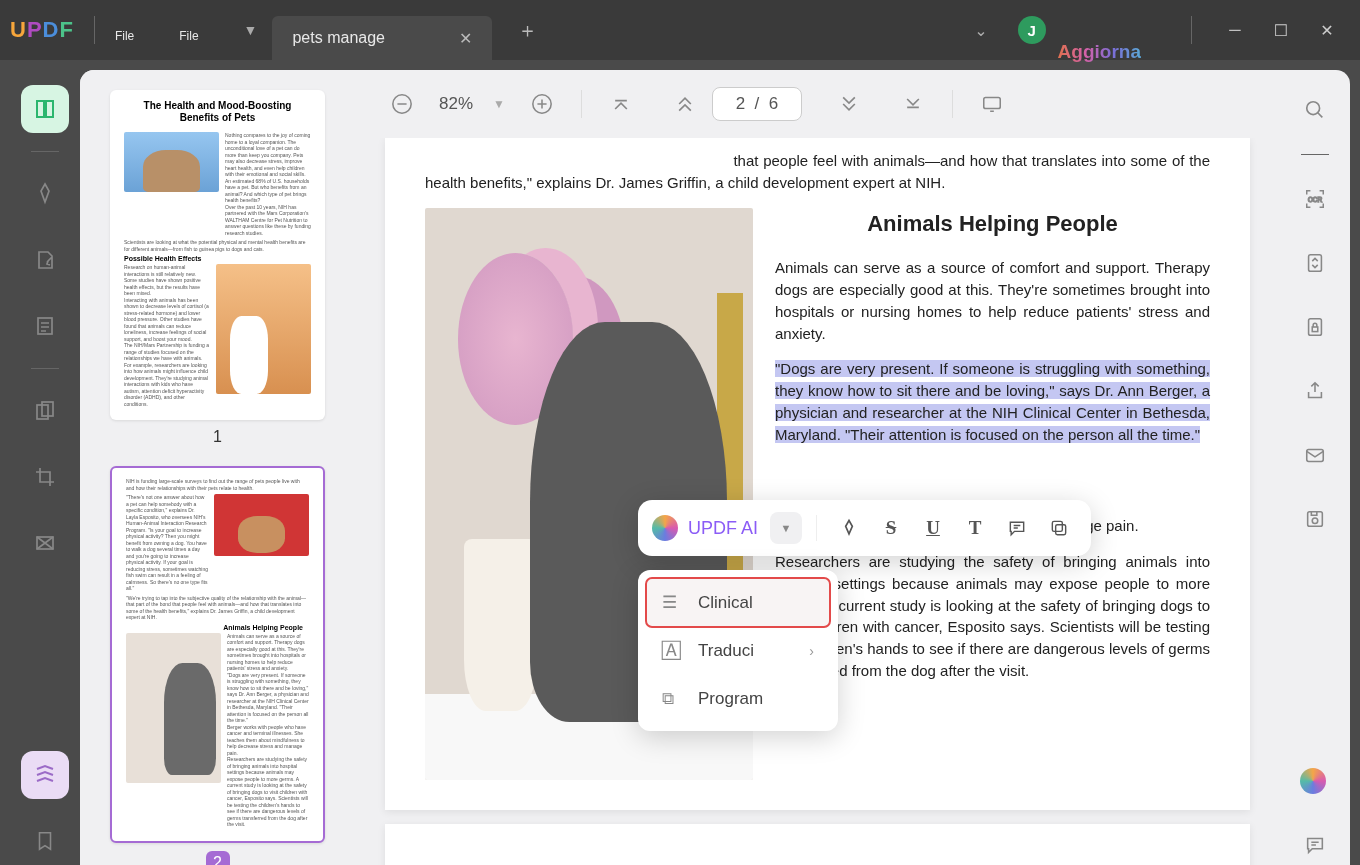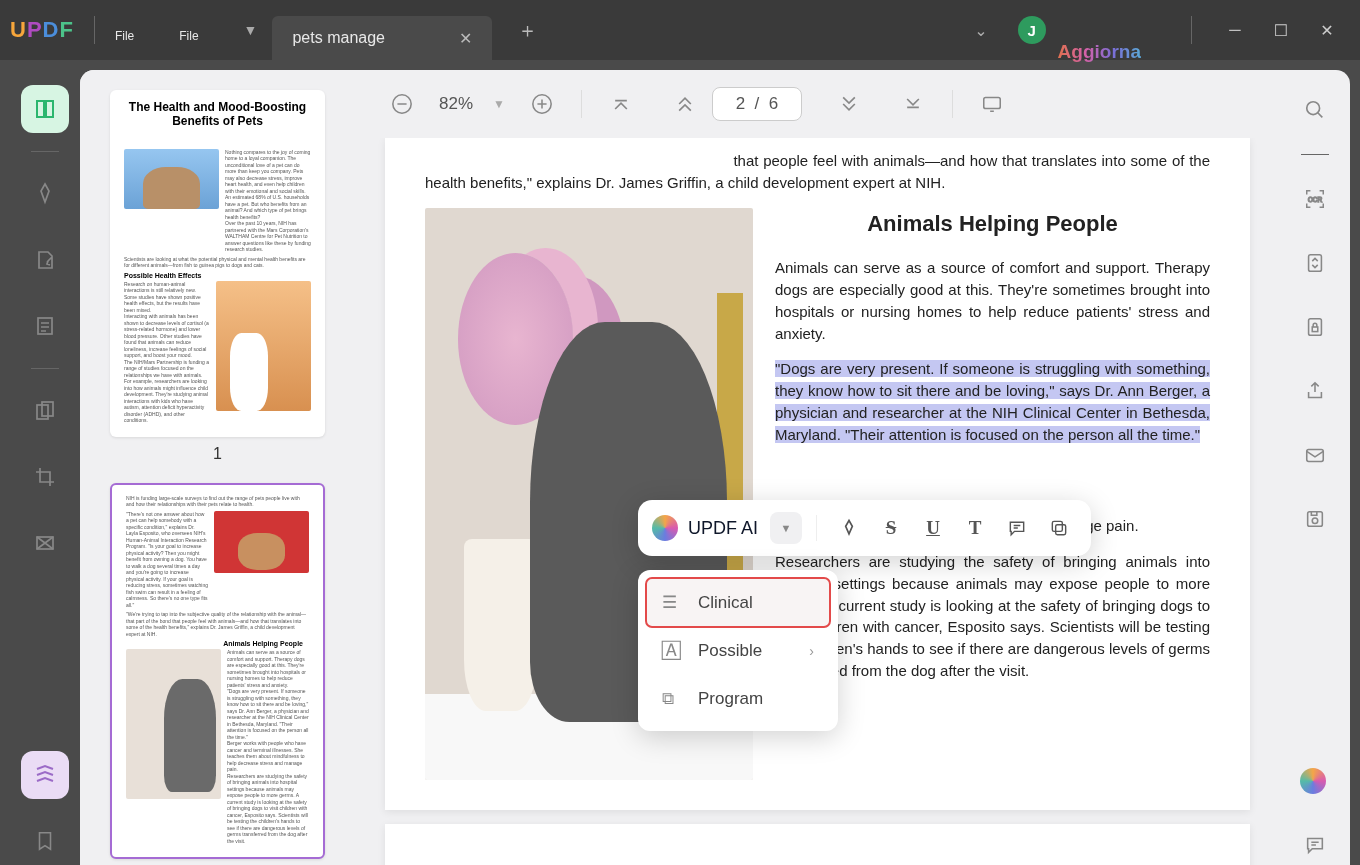--- a/index.html
+++ b/index.html
@@ -26,21 +26,21 @@
 .left-tools { width: 70px; display: flex; flex-direction: column; align-items: center; padding-top: 15px; gap: 18px; }
 .tool-btn { width: 48px; height: 48px; border-radius: 12px; display: flex; align-items: center; justify-content: center; color: #888; cursor: pointer; position: relative; }
 .tool-btn.active { background: #d7f5e3; color: #2bb66e; }
 .tool-btn.bottom-active { background: #eadcf5; color: #9b6bc7; }
 .tool-sep { width: 28px; height: 1px; background: #666; }
 .left-tools .spacer { flex: 1; }
 .content-wrap { flex: 1; background: #f0f0f2; border-radius: 14px 14px 0 0; display: flex; overflow: hidden; }
 .thumbs { width: 275px; background: #f0f0f2; padding: 20px 12px; overflow-y: auto; }
 .thumb-card { background: #fff; border-radius: 6px; padding: 10px 14px; margin: 0 auto 8px; width: 215px; box-shadow: 0 1px 3px rgba(0,0,0,0.1); position: relative; }
 .thumb-card.selected { border: 2px solid #a56bd4; }
-.thumb-title { font-size: 12px; font-weight: 700; text-align: center; margin-bottom: 20px; line-height: 1.2; }
+.thumb-title { font-size: 10px; font-weight: 700; text-align: center; margin-bottom: 8px; line-height: 1.2; }
 .thumb-row { display: flex; gap: 6px; margin-bottom: 3px; }
 .thumb-img { background: linear-gradient(135deg, #a8c8e8, #7ba8d4); border-radius: 2px; flex-shrink: 0; position: relative; overflow: hidden; }
 .thumb-img.cat1 { background: linear-gradient(180deg, #96c6f0, #6ba2d6); }
 .thumb-img.cat1::after { content:''; position:absolute; bottom:0; left:20%; width:60%; height:70%; background: #b89068; border-radius: 40% 40% 10% 10%; }
 .thumb-img.dogs { background: linear-gradient(180deg, #f5c088, #d89050); }
 .thumb-img.dogs::after { content:''; position:absolute; bottom:0; left:15%; width:40%; height:60%; background: #fff; border-radius: 30%; }
 .thumb-img.red { background: #d03535; }
 .thumb-img.red::after { content:''; position:absolute; bottom:5%; left:25%; width:50%; height:60%; background: #c89060; border-radius: 40%; }
 .thumb-img.greycat { background: #e8e0d8; }
 .thumb-img.greycat::after { content:''; position:absolute; bottom:5%; right:5%; width:55%; height:75%; background: #6a6a6a; border-radius: 35% 35% 15% 15%; }
@@ -67,21 +67,21 @@
 .page-img .table { position:absolute; bottom:0; left:0; width:100%; height:15%; background:#f8f8f8; }
 .page-img .frame { position:absolute; top:15%; right:3%; width:8%; height:60%; background:#c8a848; }
 .page-text { flex: 1; }
 .page-h2 { font-size: 22px; font-weight: 700; text-align: center; margin-bottom: 18px; }
 .highlight { background: #c4c7f2; }
 .right-tools { width: 70px; display: flex; flex-direction: column; align-items: center; padding-top: 20px; gap: 24px; }
 .right-tools .tool-btn { width: 40px; height: 40px; }
 .right-tools .spacer { flex: 1; }
 .ai-toolbar { position: absolute; left: 638px; top: 500px; background: #fff; border-radius: 14px; box-shadow: 0 6px 28px rgba(0,0,0,0.18); display: flex; align-items: center; padding: 10px 14px; gap: 6px; z-index: 20; }
 .ai-logo { width: 26px; height: 26px; border-radius: 50%; background: conic-gradient(#f4a648, #d85ab0, #6a7ce0, #55bba8, #f4a648); margin-right: 4px; }
-.ai-label { font-size: 18px; color: #0f172a; margin-right: 6px; }
+.ai-label { font-size: 18px; color: #8b5cf6; margin-right: 6px; }
 .ai-drop { width: 32px; height: 32px; background: #f0f0f2; border-radius: 8px; display: flex; align-items: center; justify-content: center; color: #888; font-size: 11px; cursor: pointer; }
 .ai-sep { width: 1px; height: 26px; background: #eee; margin: 0 8px; }
 .ai-btn { width: 36px; height: 36px; display: flex; align-items: center; justify-content: center; color: #555; cursor: pointer; font-size: 19px; font-weight: 600; }
 .ai-menu { position: absolute; left: 638px; top: 570px; width: 200px; background: #fff; border-radius: 12px; box-shadow: 0 6px 28px rgba(0,0,0,0.18); padding: 8px; z-index: 20; }
 .ai-menu-item { display: flex; align-items: center; gap: 16px; padding: 14px 16px; font-size: 17px; color: #444; cursor: pointer; border-radius: 8px; position: relative; }
 .ai-menu-item.highlighted { background: #f8f4f4; outline: 2.5px solid #e34a4a; outline-offset: -1px; border-radius: 6px; }
 .ai-menu-icon { width: 20px; color: #888; font-size: 17px; }
 .ai-menu-chev { margin-left: auto; color: #999; font-size: 14px; }
 svg { display: block; }
 </style>
@@ -356,20 +356,20 @@
     </div>
 </div>
 
 <div class="ai-menu">
   <div class="ai-menu-item highlighted">
     <span class="ai-menu-icon">☰</span>
     <span>Clinical</span>
   </div>
   <div class="ai-menu-item">
     <span class="ai-menu-icon">🄰</span>
-    <span>Possible</span>
+    <span>Traduci</span>
     <span class="ai-menu-chev">›</span>
   </div>
   <div class="ai-menu-item">
     <span class="ai-menu-icon">⧉</span>
     <span>Program</span>
   </div>
 </div>
 
 </body></html>

